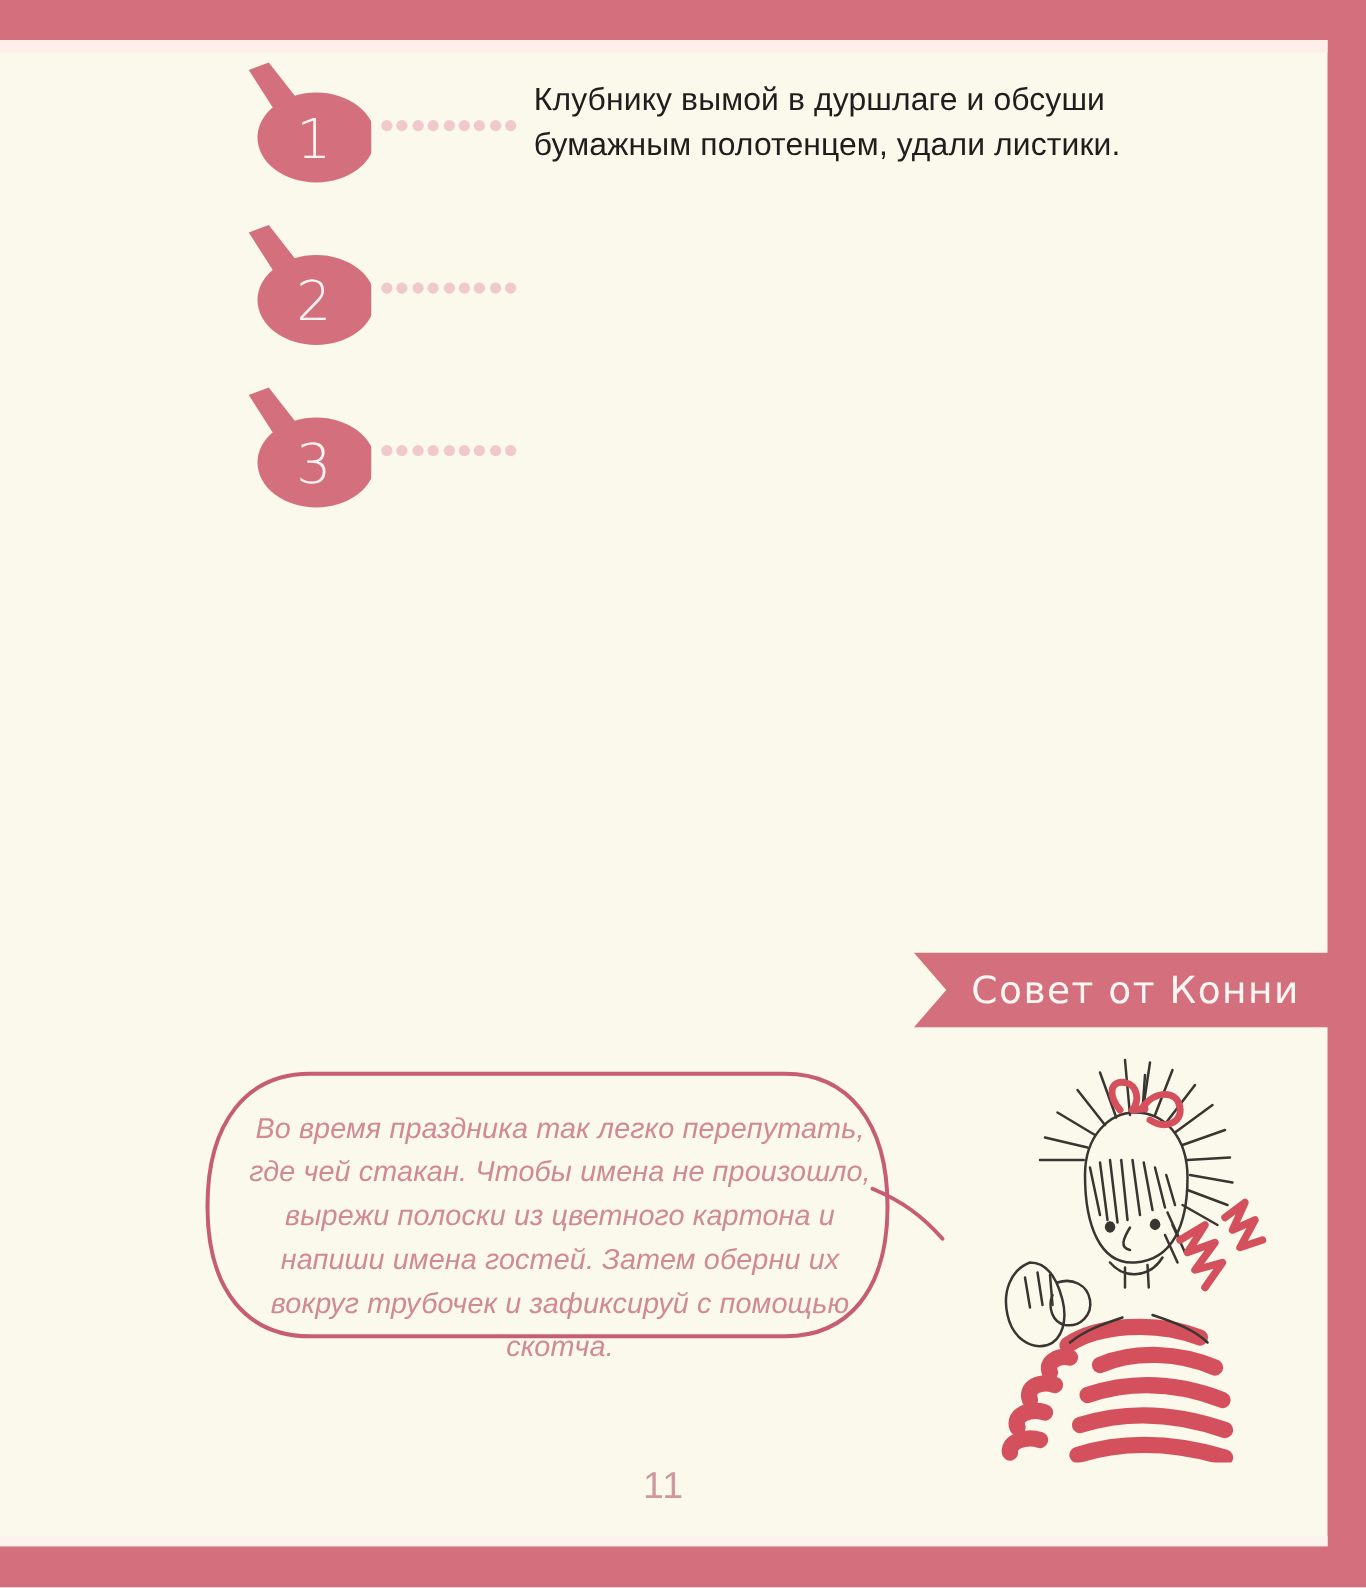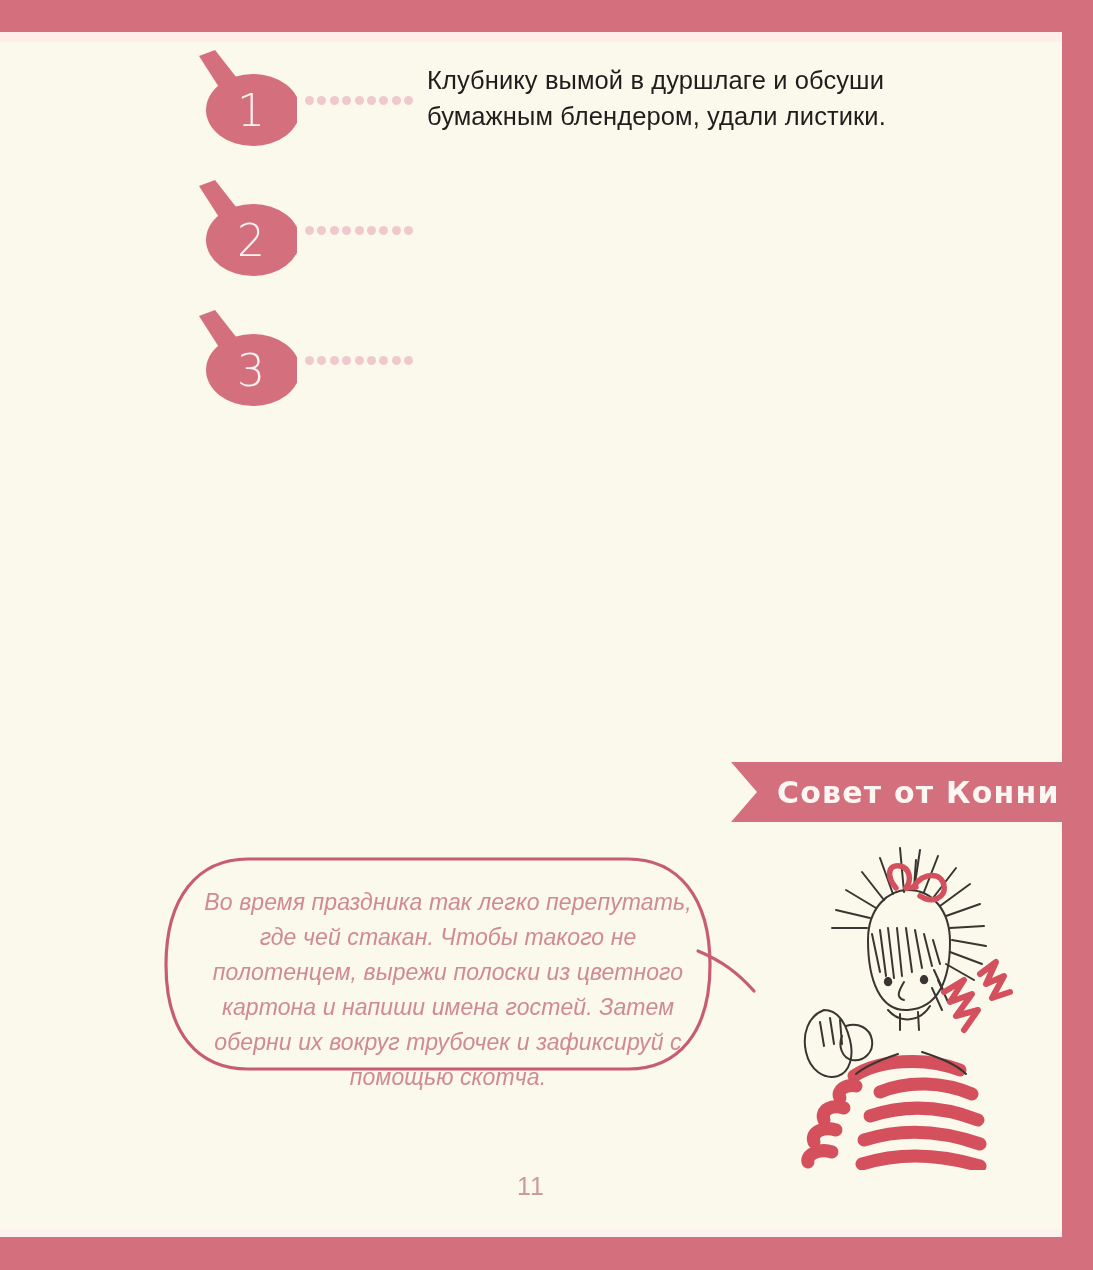--- a/index.html
+++ b/index.html
@@ -109,21 +109,21 @@
     position: absolute;
     left: 46px;
     top: 0;
     height: 60px;
     display: flex;
     align-items: center;
     color: #fdf6f2;
     font-size: 30px;
     letter-spacing: 1.2px;
     font-family: "DejaVu Sans", sans-serif;
-    font-weight: 700;
+    font-weight: 400;
     white-space: nowrap;
   }
 
   
   .illustration {
     position: absolute;
     left: 728px;
     top: 830px;
     width: 332px;
     height: 340px;
@@ -157,21 +157,21 @@
   }
 
   
   .page-number {
     position: absolute;
     left: 0;
     top: 1172px;
     width: 1062px;
     text-align: center;
     color: #cf98a0;
-    font-size: 25px;
+    font-size: 30px;
     letter-spacing: 1px;
   }
 </style>
 </head>
 <body>
 
 <div class="page">
   <div class="sheet">
     <div class="sheet-top-glow"></div>
     <div class="sheet-bottom-glow"></div>
@@ -191,21 +191,21 @@
         <span class="dot"></span>
         <span class="dot"></span>
         <span class="dot"></span>
         <span class="dot"></span>
         <span class="dot"></span>
         <span class="dot"></span>
         <span class="dot"></span>
         <span class="dot"></span>
         <span class="dot"></span>
       </div>
-      <div class="step-text">Клубнику вымой в дуршлаге и обсуши бумажным блендером, удали листики.</div>
+      <div class="step-text">Клубнику вымой в дуршлаге и обсуши бумажным полотенцем, удали листики.</div>
     </div>
 
     <div class="step step-2">
       <div class="pan">
         <svg width="112" height="104" viewBox="0 0 112 104">
           <path d="M14 8 L30 2 L66 48 L46 58 Z" fill="#d4707e"></path>
           <ellipse cx="68" cy="62" rx="47" ry="36" fill="#d4707e"></ellipse>
           <text x="66" y="78" fill="#fdf3f1" font-family="DejaVu Sans, sans-serif" font-size="44" font-weight="300" text-anchor="middle">2</text>
         </svg>
       </div>
@@ -338,17 +338,17 @@
       </g>
     </svg>
   </div>
 
   <div class="bubble">
     <svg width="600" height="240" viewBox="0 0 600 240">
       <path d="M90 4 H470 C520 4 552 42 552 110 C552 178 520 214 470 214
                H90 C40 214 8 178 8 110 C8 42 40 4 90 4 Z" fill="none" stroke="#c75d72" stroke-width="3.2"></path>
       <path d="M540 96 C564 106 580 118 596 136" fill="none" stroke="#c75d72" stroke-width="3.2" stroke-linecap="round"></path>
     </svg>
-    <div class="bubble-text">Во время праздника так легко перепутать, где чей стакан. Чтобы такого не полотенцем, вырежи полоски из цветного картона и напиши имена гостей. Затем оберни их вокруг трубочек и зафиксируй с помощью скотча.</div>
+    <div class="bubble-text">Во время праздника так легко перепутать, где чей стакан. Чтобы имена не произошло, вырежи полоски из цветного картона и напиши имена гостей. Затем оберни их вокруг трубочек и зафиксируй с помощью скотча.</div>
   </div>
 
   <div class="page-number">11</div>
 </div>
 
 </body></html>

